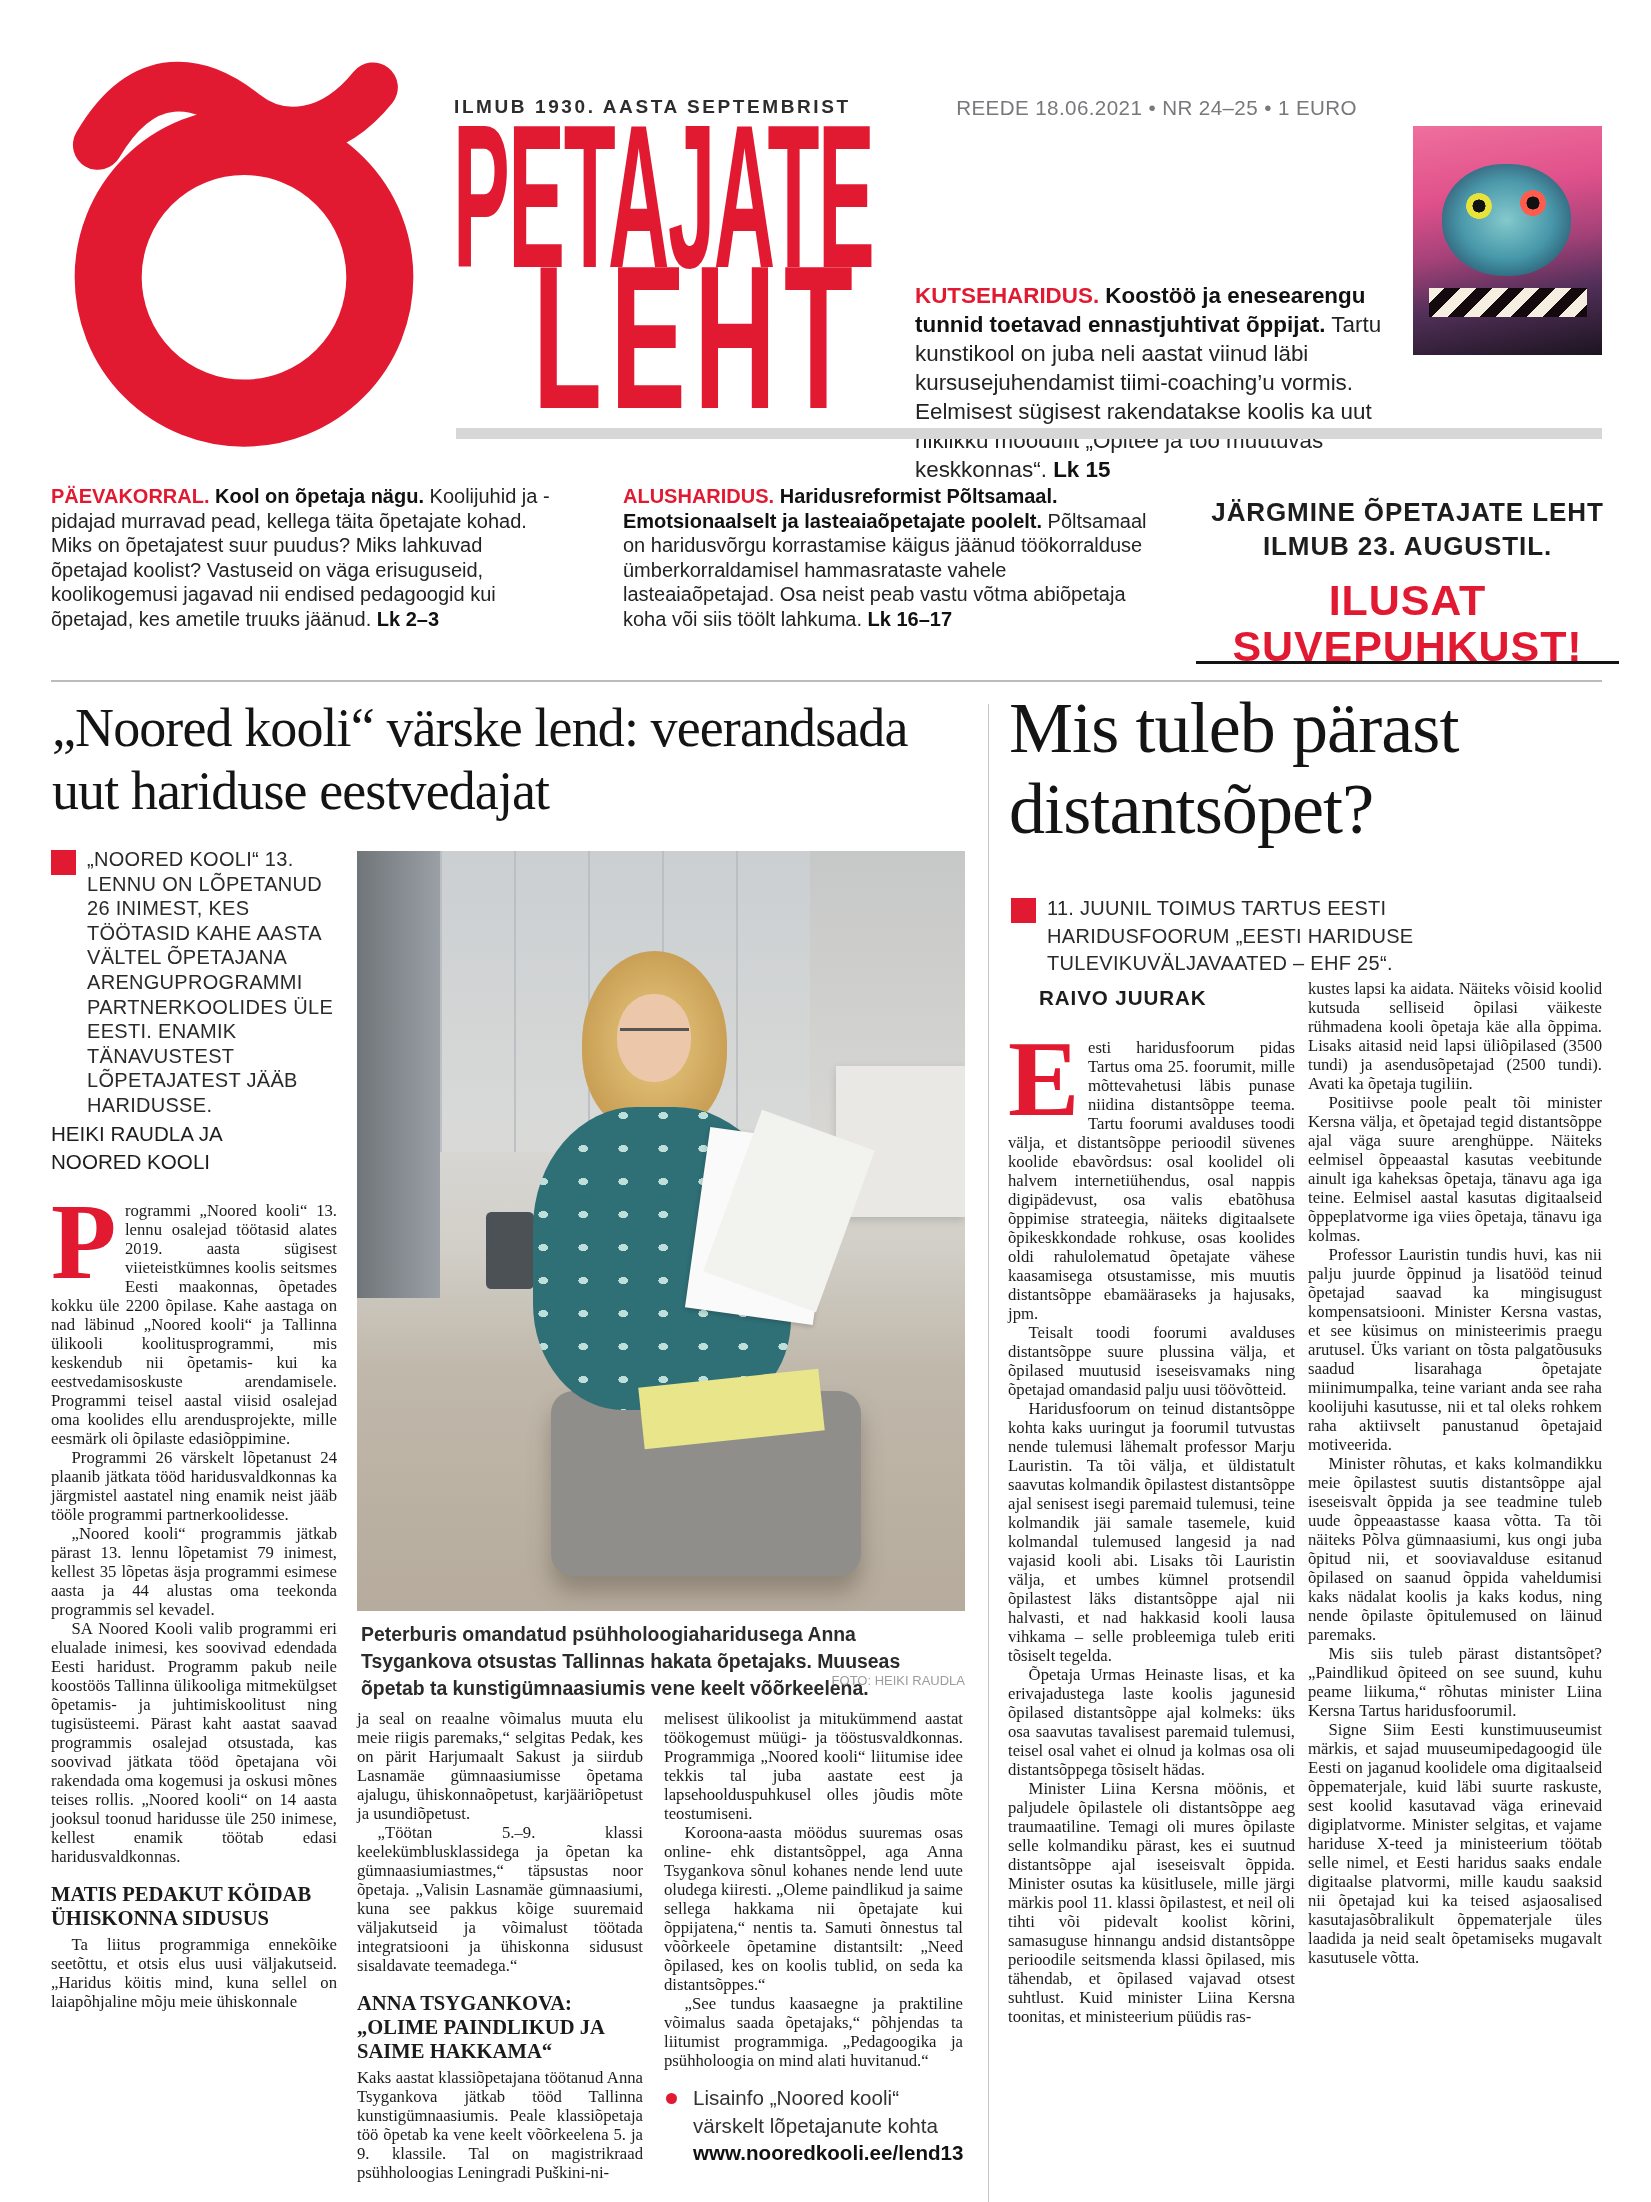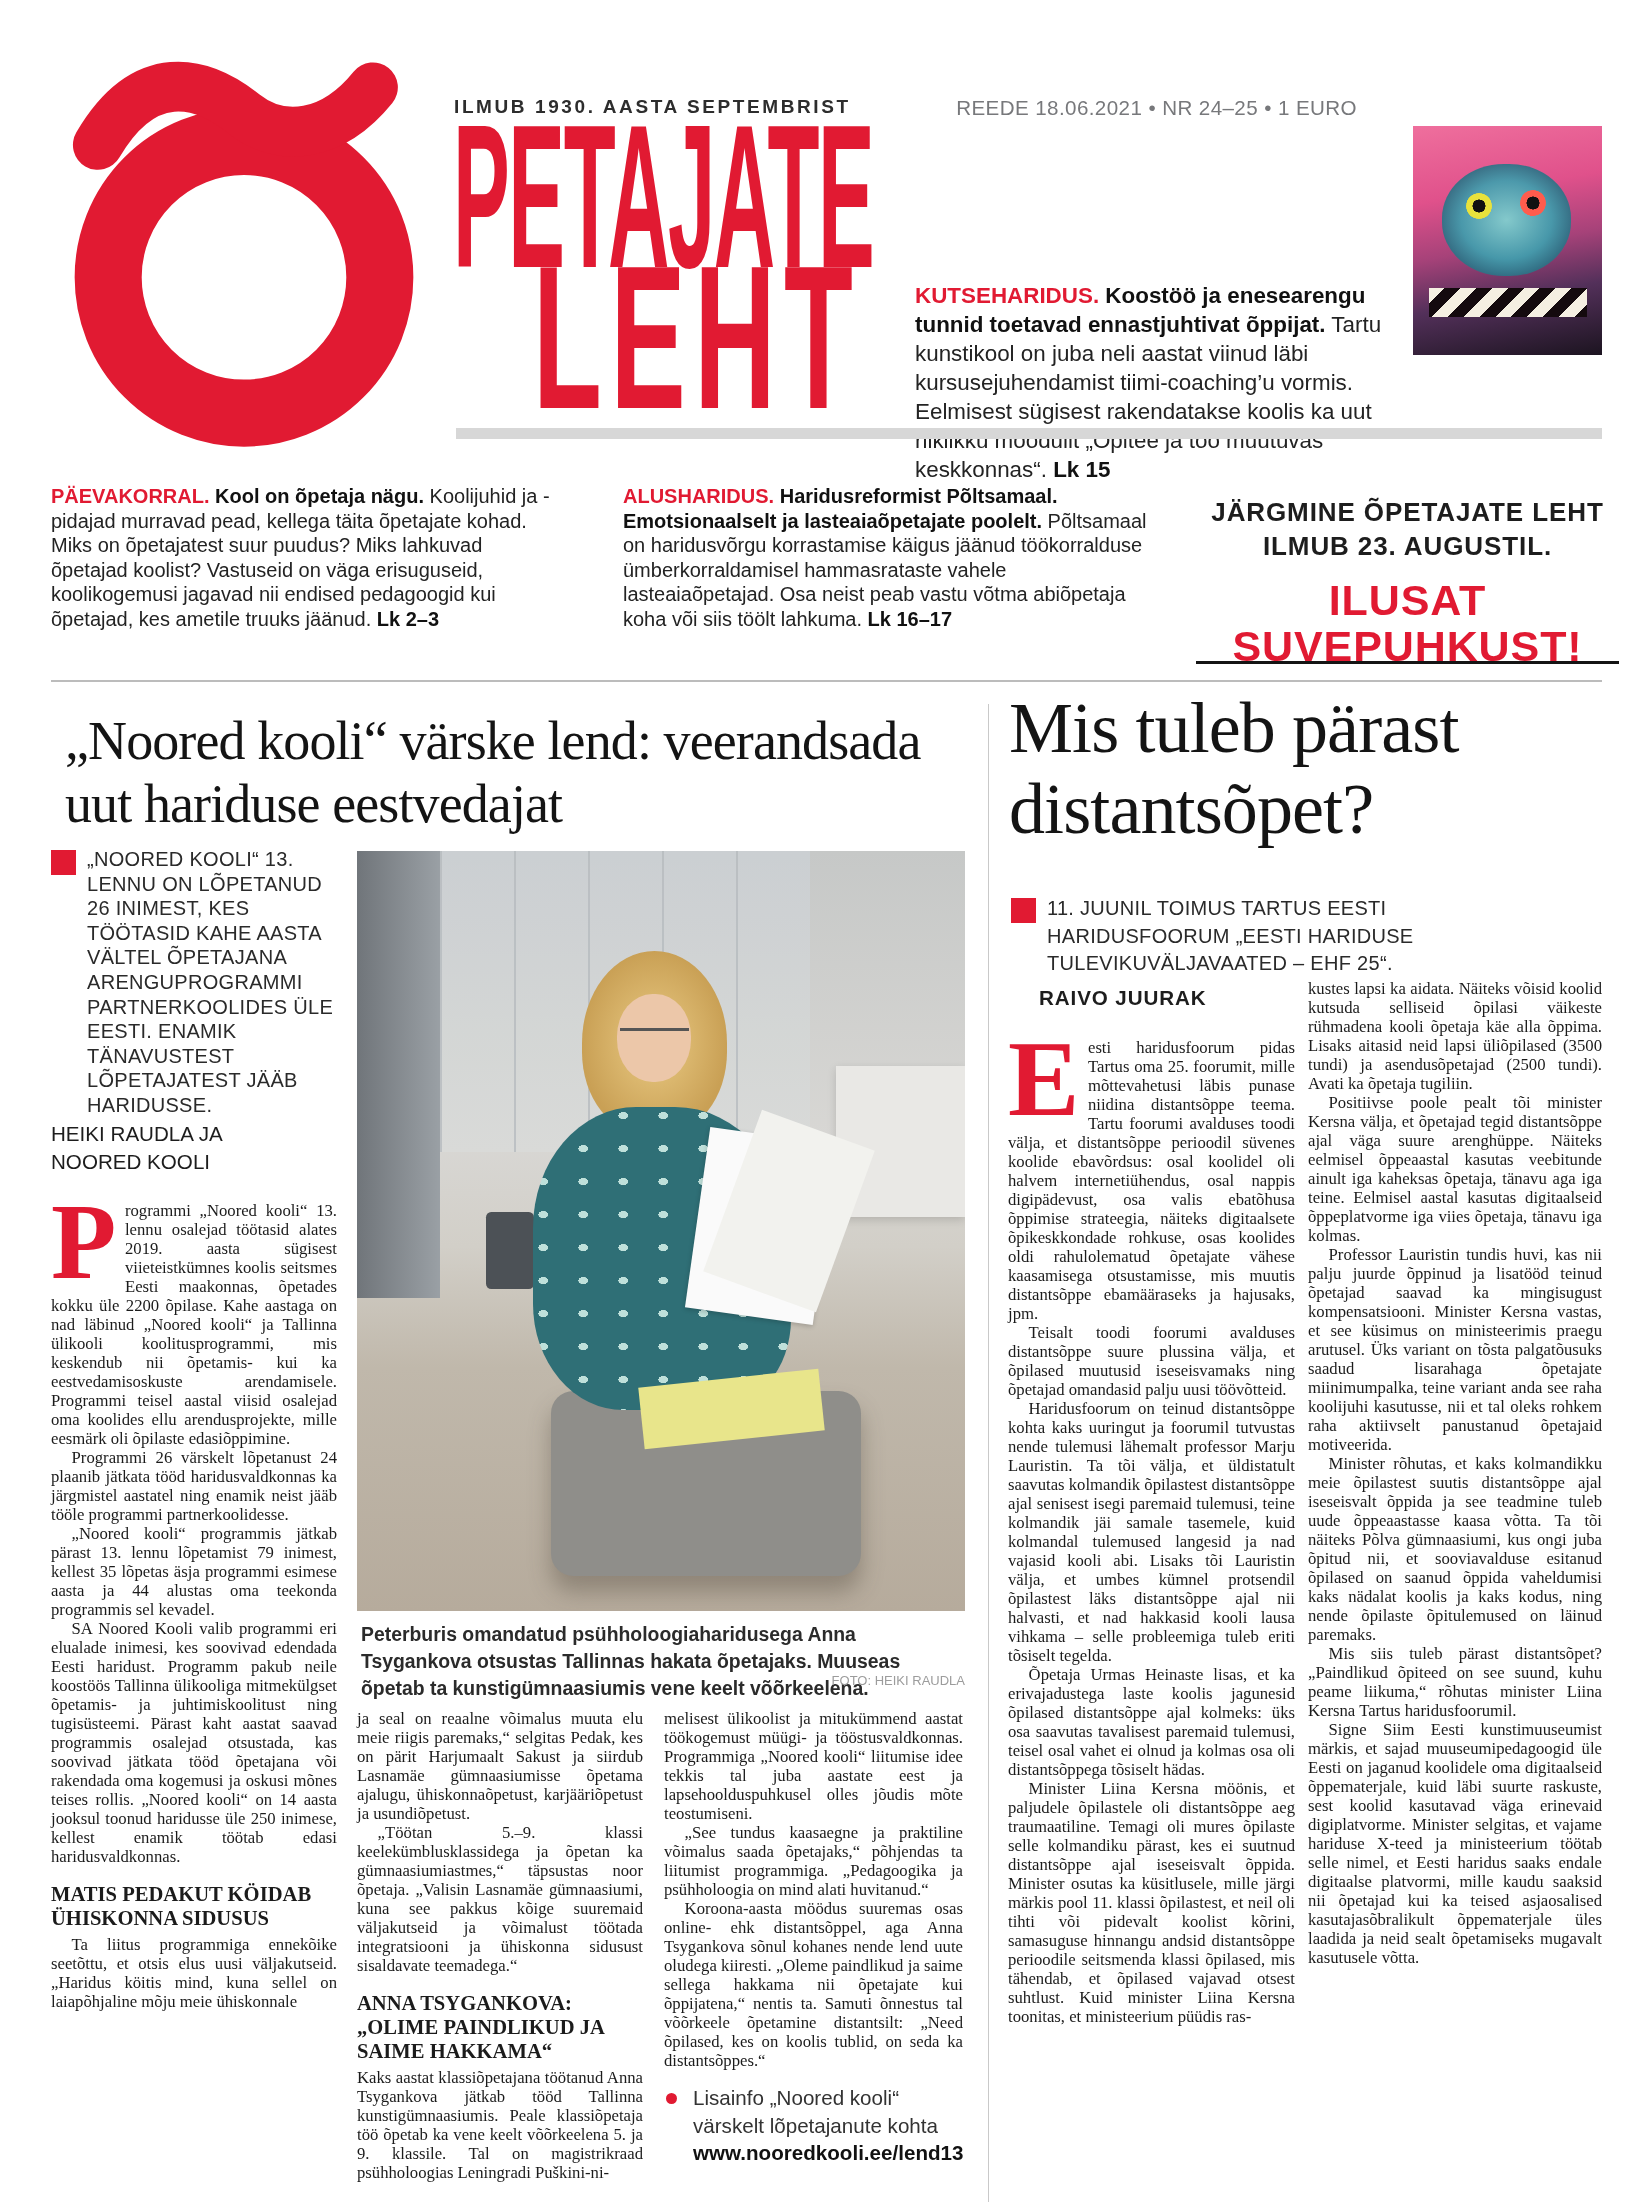--- a/index.html
+++ b/index.html
@@ -146,21 +146,21 @@
     <div class="nb-l">ILMUB 23. AUGUSTIL.</div>
     <div class="nb-wish">
       <div>ILUSAT</div>
       <div>SUVEPUHKUST!</div>
     </div>
   </div>
   <div class="boxrule"></div>
   <div class="pagerule"></div>
   <div class="vrule"></div>
 
-  <h1 class="l-head" style="margin:17px;font-weight:400;">„Noored kooli“ värske lend: veerandsada uut hariduse eestvedajat</h1>
+  <h1 class="l-head" style="margin:4px;font-weight:400;">„Noored kooli“ värske lend: veerandsada uut hariduse eestvedajat</h1>
   <div class="leadblk l-lead">
     <span class="sq"></span>
     <span>„NOORED KOOLI“ 13. LENNU ON LÕPETANUD 26 INIMEST, KES TÖÖTASID KAHE AASTA VÄLTEL ÕPETAJANA ARENGUPROGRAMMI PARTNERKOOLIDES ÜLE EESTI. ENAMIK TÄNAVUSTEST LÕPETAJATEST JÄÄB HARIDUSSE.</span>
   </div>
   <div class="l-by">HEIKI RAUDLA JA NOORED KOOLI</div>
 
   <div id="lcol1" class="bodycol">
       <p><span class="dropcap">P</span>rogrammi „Noored kooli“ 13. lennu osalejad töötasid alates 2019. aasta sügisest viieteistkümnes koolis seitsmes Eesti maakonnas, õpetades kokku üle 2200 õpilase. Kahe aastaga on nad läbinud „Noored kooli“ ja Tallinna ülikooli koolitusprogrammi, mis keskendub nii õpetamis- kui ka eestvedamisoskuste arendamisele. Programmi teisel aastal viisid osalejad oma koolides ellu arendusprojekte, mille eesmärk oli õpilaste edasiõppimine.</p>
       <p class="ind">Programmi 26 värskelt lõpetanust 24 plaanib jätkata tööd haridusvaldkonnas ka järgmistel aastatel ning enamik neist jääb tööle programmi partnerkoolidesse.</p>
       <p class="ind">„Noored kooli“ programmis jätkab pärast 13. lennu lõpetamist 79 inimest, kellest 35 lõpetas äsja programmi esimese aasta ja 44 alustas oma teekonda programmis sel kevadel.</p>
@@ -188,22 +188,22 @@
   <div class="credit">FOTO: HEIKI RAUDLA</div>
 
   <div id="lcol2" class="bodycol">
       <p>ja seal on reaalne võimalus muuta elu meie riigis paremaks,“ selgitas Pedak, kes on pärit Harjumaalt Sakust ja siirdub Lasnamäe gümnaasiumisse õpetama ajalugu, ühiskonnaõpetust, karjääriõpetust ja usundiõpetust.</p>
       <p class="ind">„Töötan 5.–9. klassi keelekümblusklassidega ja õpetan ka gümnaasiumiastmes,“ täpsustas noor õpetaja. „Valisin Lasnamäe gümnaasiumi, kuna see pakkus kõige suuremaid väljakutseid ja võimalust töötada integratsiooni ja ühiskonna sidusust sisaldavate teemadega.“</p>
       <h3 class="subhead">ANNA TSYGANKOVA: „OLIME PAINDLIKUD JA SAIME HAKKAMA“</h3>
       <p>Kaks aastat klassiõpetajana töötanud Anna Tsygankova jätkab tööd Tallinna kunstigümnaasiumis. Peale klassiõpetaja töö õpetab ka vene keelt võõrkeelena 5. ja 9. klassile. Tal on magistrikraad psühholoogias Leningradi Puškini-ni-</p>
     </div>
   <div id="lcol3" class="bodycol">
       <p>melisest ülikoolist ja mitukümmend aastat töökogemust müügi- ja tööstusvaldkonnas. Programmiga „Noored kooli“ liitumise idee tekkis tal juba aastate eest ja lapsehoolduspuhkusel olles jõudis mõte teostumiseni.</p>
+      <p class="ind">Koroona-aasta möödus suuremas osas online- ehk distantsõppel, aga Anna Tsygankova sõnul kohanes nende lend uute oludega kiiresti. „Oleme paindlikud ja saime sellega hakkama nii õpetajate kui õppijatena,“ nentis ta. Samuti õnnestus tal võõrkeele õpetamine distantsilt: „Need õpilased, kes on koolis tublid, on seda ka distantsõppes.“</p>
       <p class="ind">„See tundus kaasaegne ja praktiline võimalus saada õpetajaks,“ põhjendas ta liitumist programmiga. „Pedagoogika ja psühholoogia on mind alati huvitanud.“</p>
-      <p class="ind">Koroona-aasta möödus suuremas osas online- ehk distantsõppel, aga Anna Tsygankova sõnul kohanes nende lend uute oludega kiiresti. „Oleme paindlikud ja saime sellega hakkama nii õpetajate kui õppijatena,“ nentis ta. Samuti õnnestus tal võõrkeele õpetamine distantsilt: „Need õpilased, kes on koolis tublid, on seda ka distantsõppes.“</p>
       <div class="info-bullet"><span class="dot"></span><span>Lisainfo „Noored kooli“ värskelt lõpetajanute kohta<br><strong>www.nooredkooli.ee/lend13</strong></span></div>
     </div>
 
   <h1 class="r-head" style="margin:0;font-weight:400;">Mis tuleb pärast distantsõpet?</h1>
   <div class="leadblk r-lead">
     <span class="sq"></span>
     <span>11. JUUNIL TOIMUS TARTUS EESTI HARIDUSFOORUM „EESTI HARIDUSE TULEVIKUVÄLJAVAATED – EHF 25“.</span>
   </div>
   <div class="r-by">RAIVO JUURAK</div>
   <div id="rcol1" class="bodycol">

